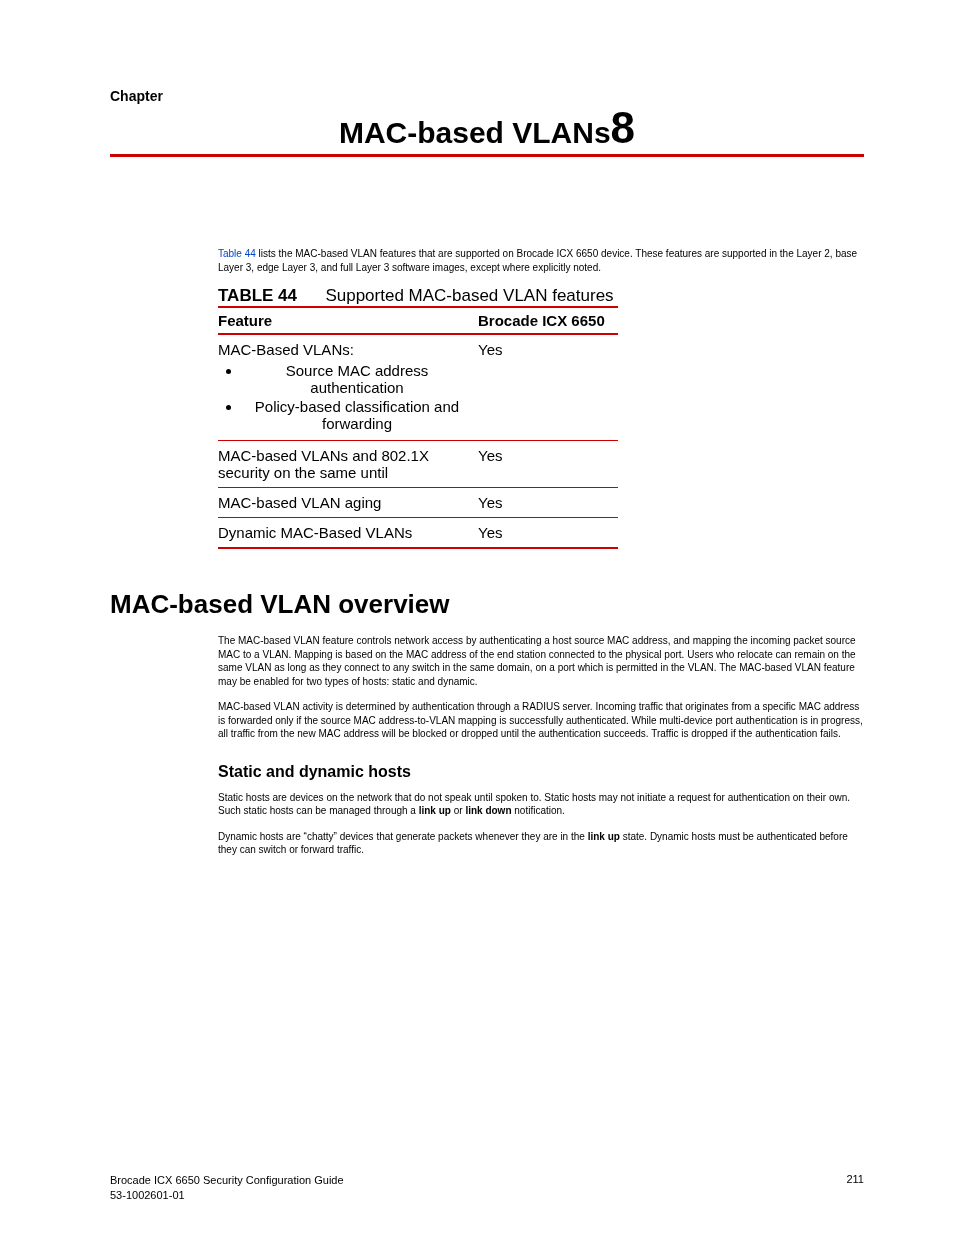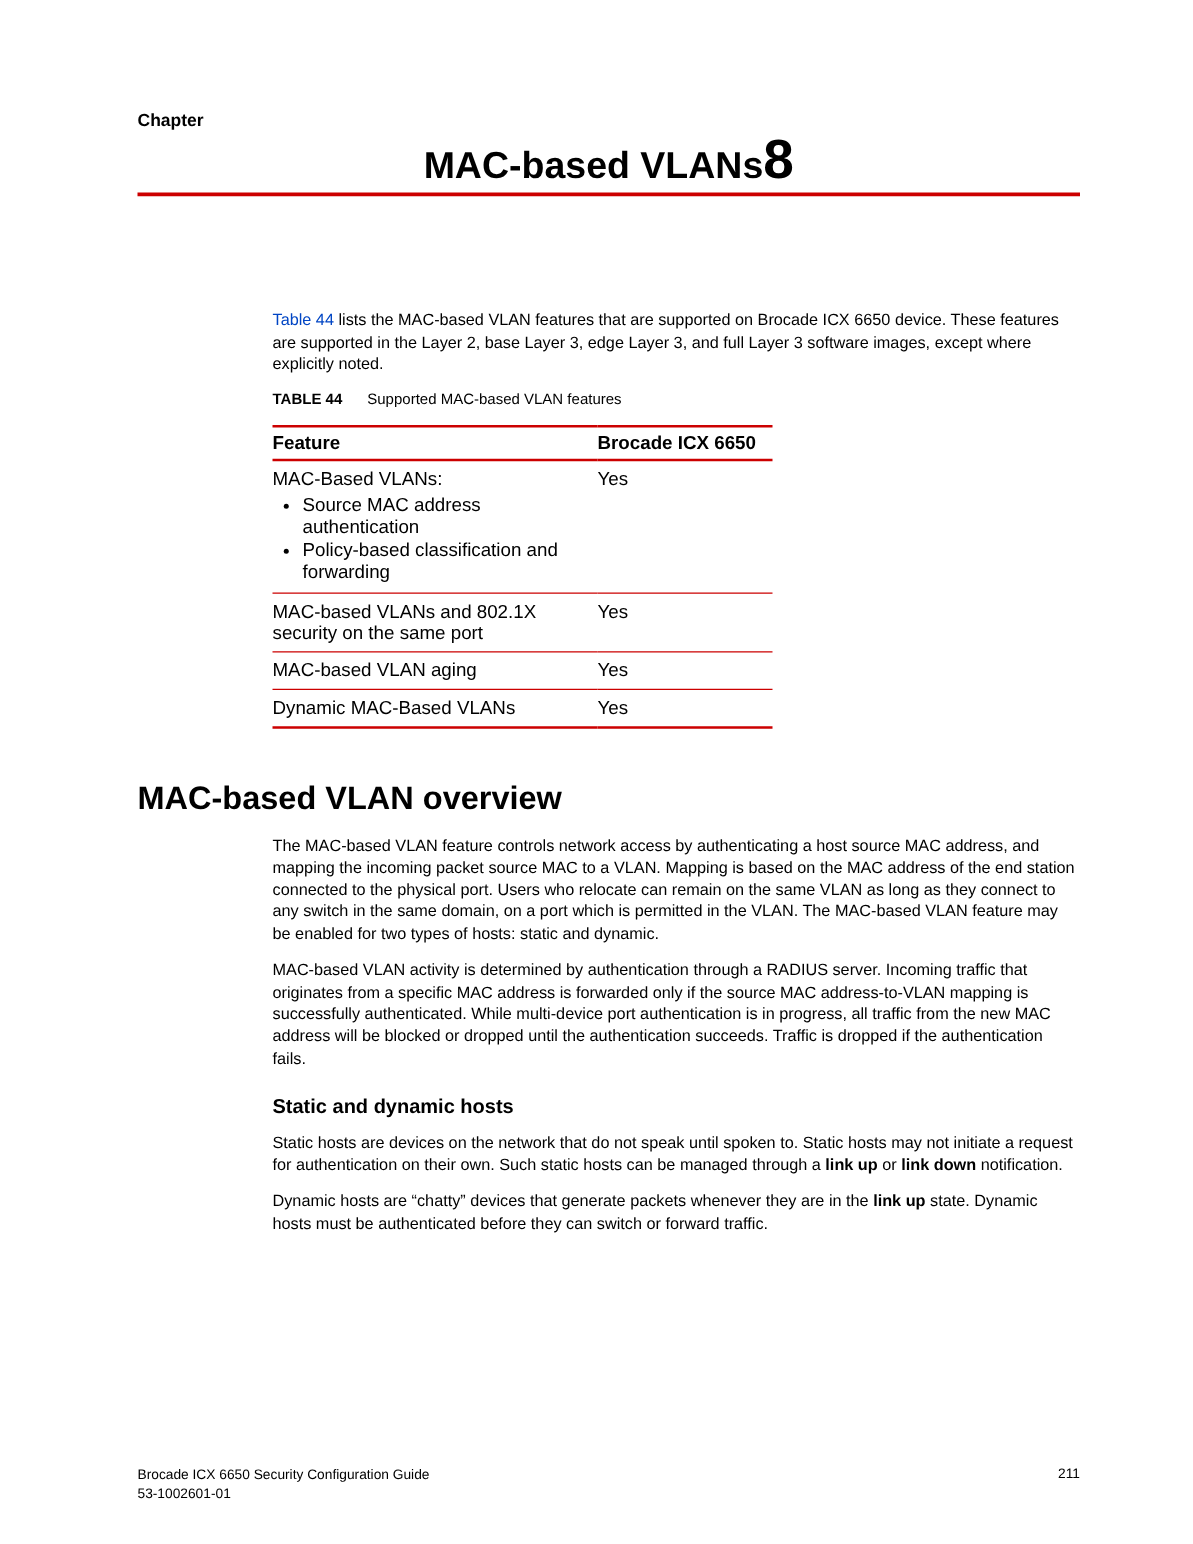--- a/index.html
+++ b/index.html
@@ -33,28 +33,28 @@
     font-stretch: condensed;
   }
   .chapter-num {
     font-family: "Arial Narrow", Arial, sans-serif;
     font-size: 44px;
     font-weight: bold;
     line-height: 1;
   }
   .body-indent { margin-left: 108px; }
   .p {
-    font-size: 13px;
+    font-size: 10px;
     line-height: 1.35;
     margin-bottom: 12px;
   }
   .link { color: #0045c4; }
   .table-caption {
-    font-size: 12px;
-    margin-bottom: 14px;
+    font-size: 17px;
+    margin-bottom: 0;
     margin-top: 4px;
   }
   .table-caption .tb { font-weight: bold; font-family: "Arial Narrow", Arial, sans-serif; }
   table.feat {
     border-collapse: collapse;
     font-size: 15px;
     width: 400px;
     margin-bottom: 40px;
   }
   table.feat th {
@@ -67,21 +67,21 @@
     vertical-align: top;
   }
   table.feat td {
     padding: 6px 6px 6px 0;
     border-bottom: 1px solid #c00;
     vertical-align: top;
     margin-top: 16px;
   }
   table.feat tr:last-child td { border-bottom: 2px solid #c00; }
   table.feat ul { list-style: disc; margin: 4px 0 0 24px; }
-  table.feat li { margin-bottom: 2px; }
+  table.feat li { margin-bottom: 2px; text-align: center; }
   h2.section {
     font-family: "Arial Narrow", Arial, sans-serif;
     font-size: 26px;
     font-weight: bold;
     font-stretch: condensed;
     margin-bottom: 14px;
   }
   h3.sub {
     font-family: "Arial Narrow", Arial, sans-serif;
     font-size: 16px;
@@ -129,21 +129,21 @@
         <td>
           <span>MAC-Based VLANs:</span>
           <ul>
             <li>Source MAC address authentication</li>
             <li>Policy-based classification and forwarding</li>
           </ul>
         </td>
         <td>Yes</td>
       </tr>
       <tr>
-        <td>MAC-based VLANs and 802.1X security on the same port</td>
+        <td>MAC-based VLANs and 802.1X security on the same until</td>
         <td>Yes</td>
       </tr>
       <tr>
         <td>MAC-based VLAN aging</td>
         <td>Yes</td>
       </tr>
       <tr>
         <td>Dynamic MAC-Based VLANs</td>
         <td>Yes</td>
       </tr>

